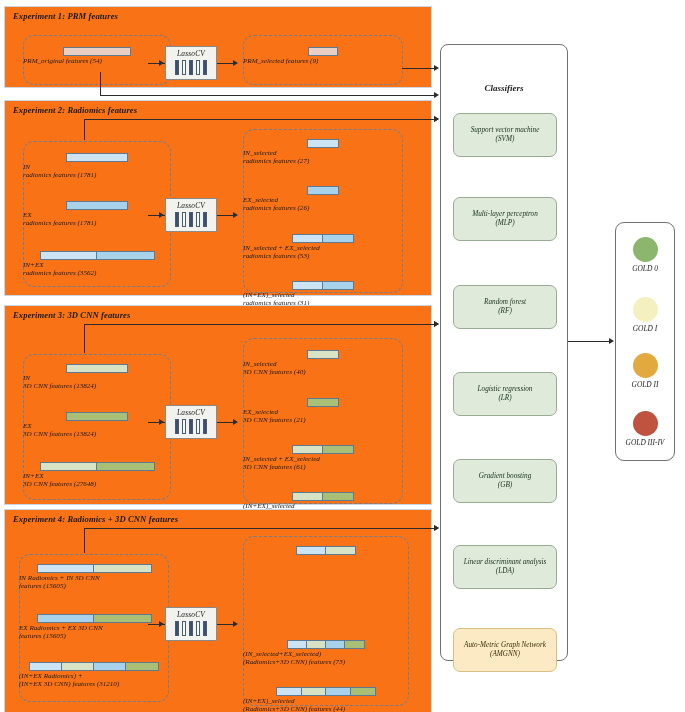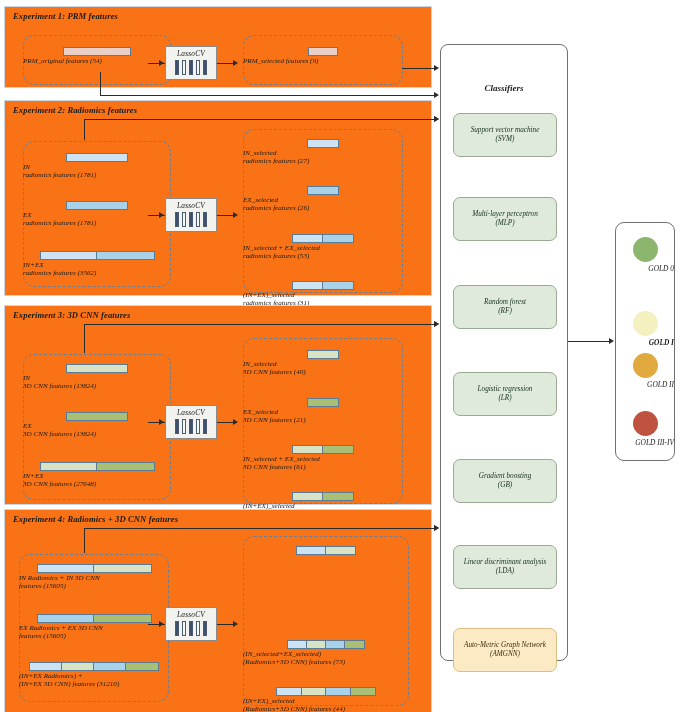--- a/index.html
+++ b/index.html
@@ -116,21 +116,21 @@
     border:1px solid #707070;
     border-radius:9px;
     background:#fff;
     box-sizing:border-box;
   }
   .gold-item{position:absolute;width:100%;text-align:center;}
   .gold-dot{
     width:25px;height:25px;border-radius:50%;
     margin:0 auto 2px auto;
   }
-  .gold-lbl{font-style:italic;font-size:7.4px;text-align:right;}
+  .gold-lbl{font-style:italic;font-size:7.4px;}
 </style>
 </head>
 <body>
 
 <div class="diagram">
 
   <div id="experiments-root">
       <div class="exp-panel" style="left: 4px; top: 6px; width: 428px; height: 82px;">
         <div class="exp-title">Experiment 1: PRM features</div>
         <div class="dash-box" style="left: 18px; top: 28px; width: 148px; height: 50px;"></div>
@@ -340,21 +340,21 @@
 (AMGNN)</div>
       </div>
   </div>
 
   <div class="gold-panel" id="gold-panel" style="left:615px;top:222px;width:60px;height:239px;">
     <div id="gold-root">
         <div class="gold-item" style="top: 14px;">
           <div class="gold-dot" style="background: rgb(140, 181, 110);"></div>
           <div class="gold-lbl">GOLD 0</div>
         </div>
-        <div class="gold-item" style="top: 88px; font-weight: bold;">
+        <div class="gold-item" style="top: 74px;">
           <div class="gold-dot" style="background: rgb(244, 240, 192);"></div>
           <div class="gold-lbl">GOLD I</div>
         </div>
         <div class="gold-item" style="top: 130px;">
           <div class="gold-dot" style="background: rgb(226, 169, 62);"></div>
           <div class="gold-lbl">GOLD II</div>
         </div>
         <div class="gold-item" style="top: 188px;">
           <div class="gold-dot" style="background: rgb(191, 83, 64);"></div>
           <div class="gold-lbl">GOLD III-IV</div>

